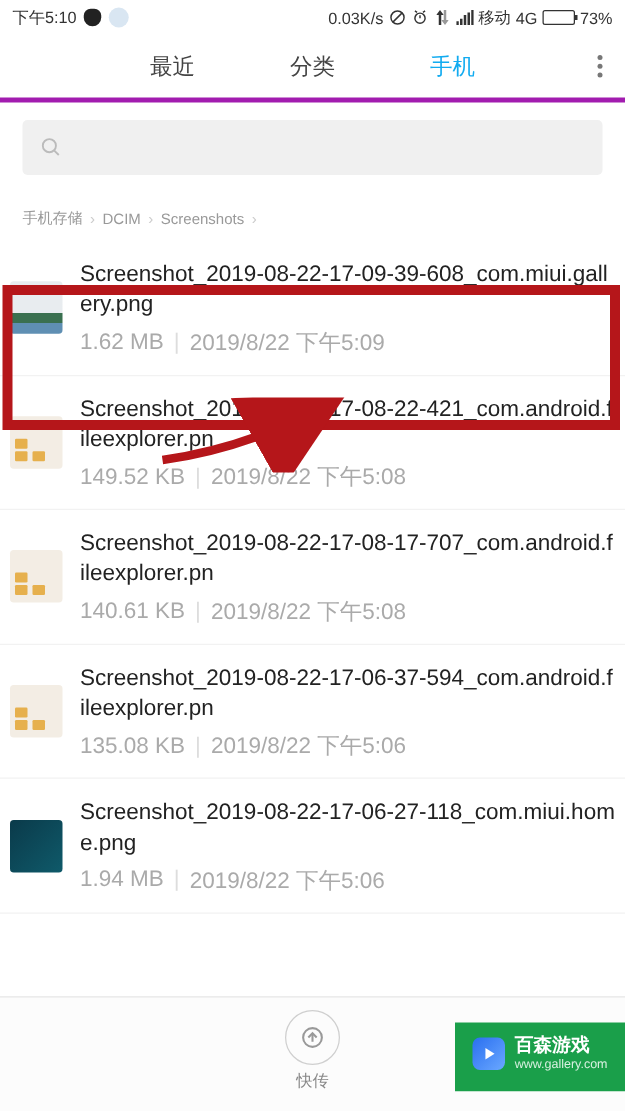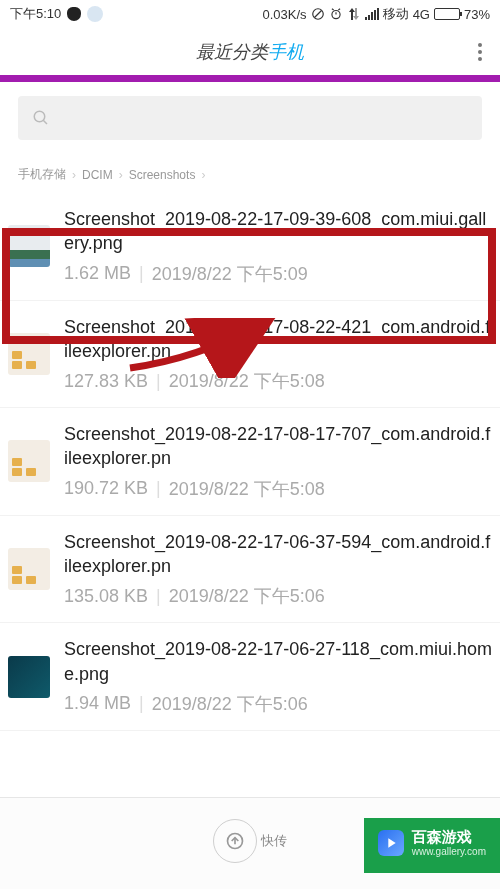--- a/index.html
+++ b/index.html
@@ -10,21 +10,21 @@
     .status-left { display: flex; align-items: center; gap: 6px; }
     .status-right { display: flex; align-items: center; gap: 4px; }
     .penguin-icon { width: 14px; height: 14px; background: #222; border-radius: 40% 40% 50% 50%; position: relative; }
     .bear-icon { width: 16px; height: 16px; background: #d9e6f2; border-radius: 50%; }
     .small-icon { width: 14px; height: 14px; display: inline-flex; align-items: center; justify-content: center; }
     .battery { width: 26px; height: 12px; border: 1px solid #333; border-radius: 2px; position: relative; }
     .battery::after { content: ''; position: absolute; right: -3px; top: 3px; width: 2px; height: 4px; background: #333; }
     .battery-fill { height: 100%; width: 73%; background: #333; }
 
     
-    .tabs { height: 54px; display: flex; align-items: center; justify-content: center; position: relative; border-bottom: 7px solid #a21caf; font-style: italic; }
+    .tabs { height: 54px; display: flex; align-items: center; justify-content: center; gap: 76px; position: relative; border-bottom: 4px solid #a21caf; }
     .tab { font-size: 18px; color: #444; }
     .tab.active { color: #12abf0; }
     .overflow { position: absolute; right: 18px; top: 50%; transform: translateY(-50%); display: flex; flex-direction: column; gap: 3px; }
     .overflow span { width: 4px; height: 4px; background: #777; border-radius: 50%; }
 
     
     .search-wrap { padding: 14px 18px 10px; }
     .search-box { background: #f0f0f0; border-radius: 4px; height: 44px; display: flex; align-items: center; padding: 0 14px; gap: 12px; }
     .search-icon svg { display: block; }
     .search-input { border: none; background: transparent; font-size: 17px; color: #999; flex: 1; outline: none; }
@@ -47,21 +47,21 @@
     .file-meta { font-size: 18px; color: #aaa; margin-top: 6px; display: flex; align-items: center; gap: 8px; }
     .file-meta .sep { color: #ddd; }
 
     
     .highlight-box { position: absolute; left: 2px; top: 228px; width: 494px; height: 116px; border: 8px solid #b5161a; pointer-events: none; z-index: 5; }
     
     .arrow { position: absolute; left: 120px; top: 318px; z-index: 6; pointer-events: none; }
 
     
     .bottom-bar { position: absolute; bottom: 0; left: 0; right: 0; height: 92px; background: rgba(252,252,252,0.95); border-top: 1px solid #e6e6e6; display: flex; align-items: center; justify-content: center; gap: 90px; padding-bottom: 6px; }
-    .bb-item { display: flex; align-items: center; gap: 4px; }
+    .bb-item { display: flex; flex-direction: column; align-items: center; gap: 4px; }
     .bb-circle { width: 44px; height: 44px; border: 1.5px solid #cfcfcf; border-radius: 50%; display: flex; align-items: center; justify-content: center; }
     .bb-label { font-size: 13px; color: #888; }
 
     
     .watermark { position: absolute; right: 0; bottom: 16px; background: #1a9f4a; color: #fff; padding: 10px 14px 16px; display: flex; align-items: center; gap: 8px; z-index: 10; }
     .wm-logo { width: 26px; height: 26px; border-radius: 6px; background: linear-gradient(135deg, #2a6ff0, #6aa8ff); display: flex; align-items: center; justify-content: center; }
     .wm-text { display: flex; flex-direction: column; line-height: 1.15; }
     .wm-title { font-size: 15px; font-weight: bold; }
     .wm-sub { font-size: 10px; color: #d8f0e0; }
   </style>
@@ -153,32 +153,32 @@
         <span class="sep">|</span>
         <span>2019/8/22 下午5:09</span>
       </div>
     </div>
   </div>
   <div class="file-item">
     <div class="thumb fe"></div>
     <div class="file-info">
       <div class="file-name">Screenshot_2019-08-22-17-08-22-421_com.android.fileexplorer.pn</div>
       <div class="file-meta">
-        <span>127.83 KB</span>
+        <span>149.52 KB</span>
         <span class="sep">|</span>
         <span>2019/8/22 下午5:08</span>
       </div>
     </div>
   </div>
   <div class="file-item">
     <div class="thumb fe"></div>
     <div class="file-info">
       <div class="file-name">Screenshot_2019-08-22-17-08-17-707_com.android.fileexplorer.pn</div>
       <div class="file-meta">
-        <span>190.72 KB</span>
+        <span>140.61 KB</span>
         <span class="sep">|</span>
         <span>2019/8/22 下午5:08</span>
       </div>
     </div>
   </div>
   <div class="file-item">
     <div class="thumb fe"></div>
     <div class="file-info">
       <div class="file-name">Screenshot_2019-08-22-17-06-37-594_com.android.fileexplorer.pn</div>
       <div class="file-meta">

